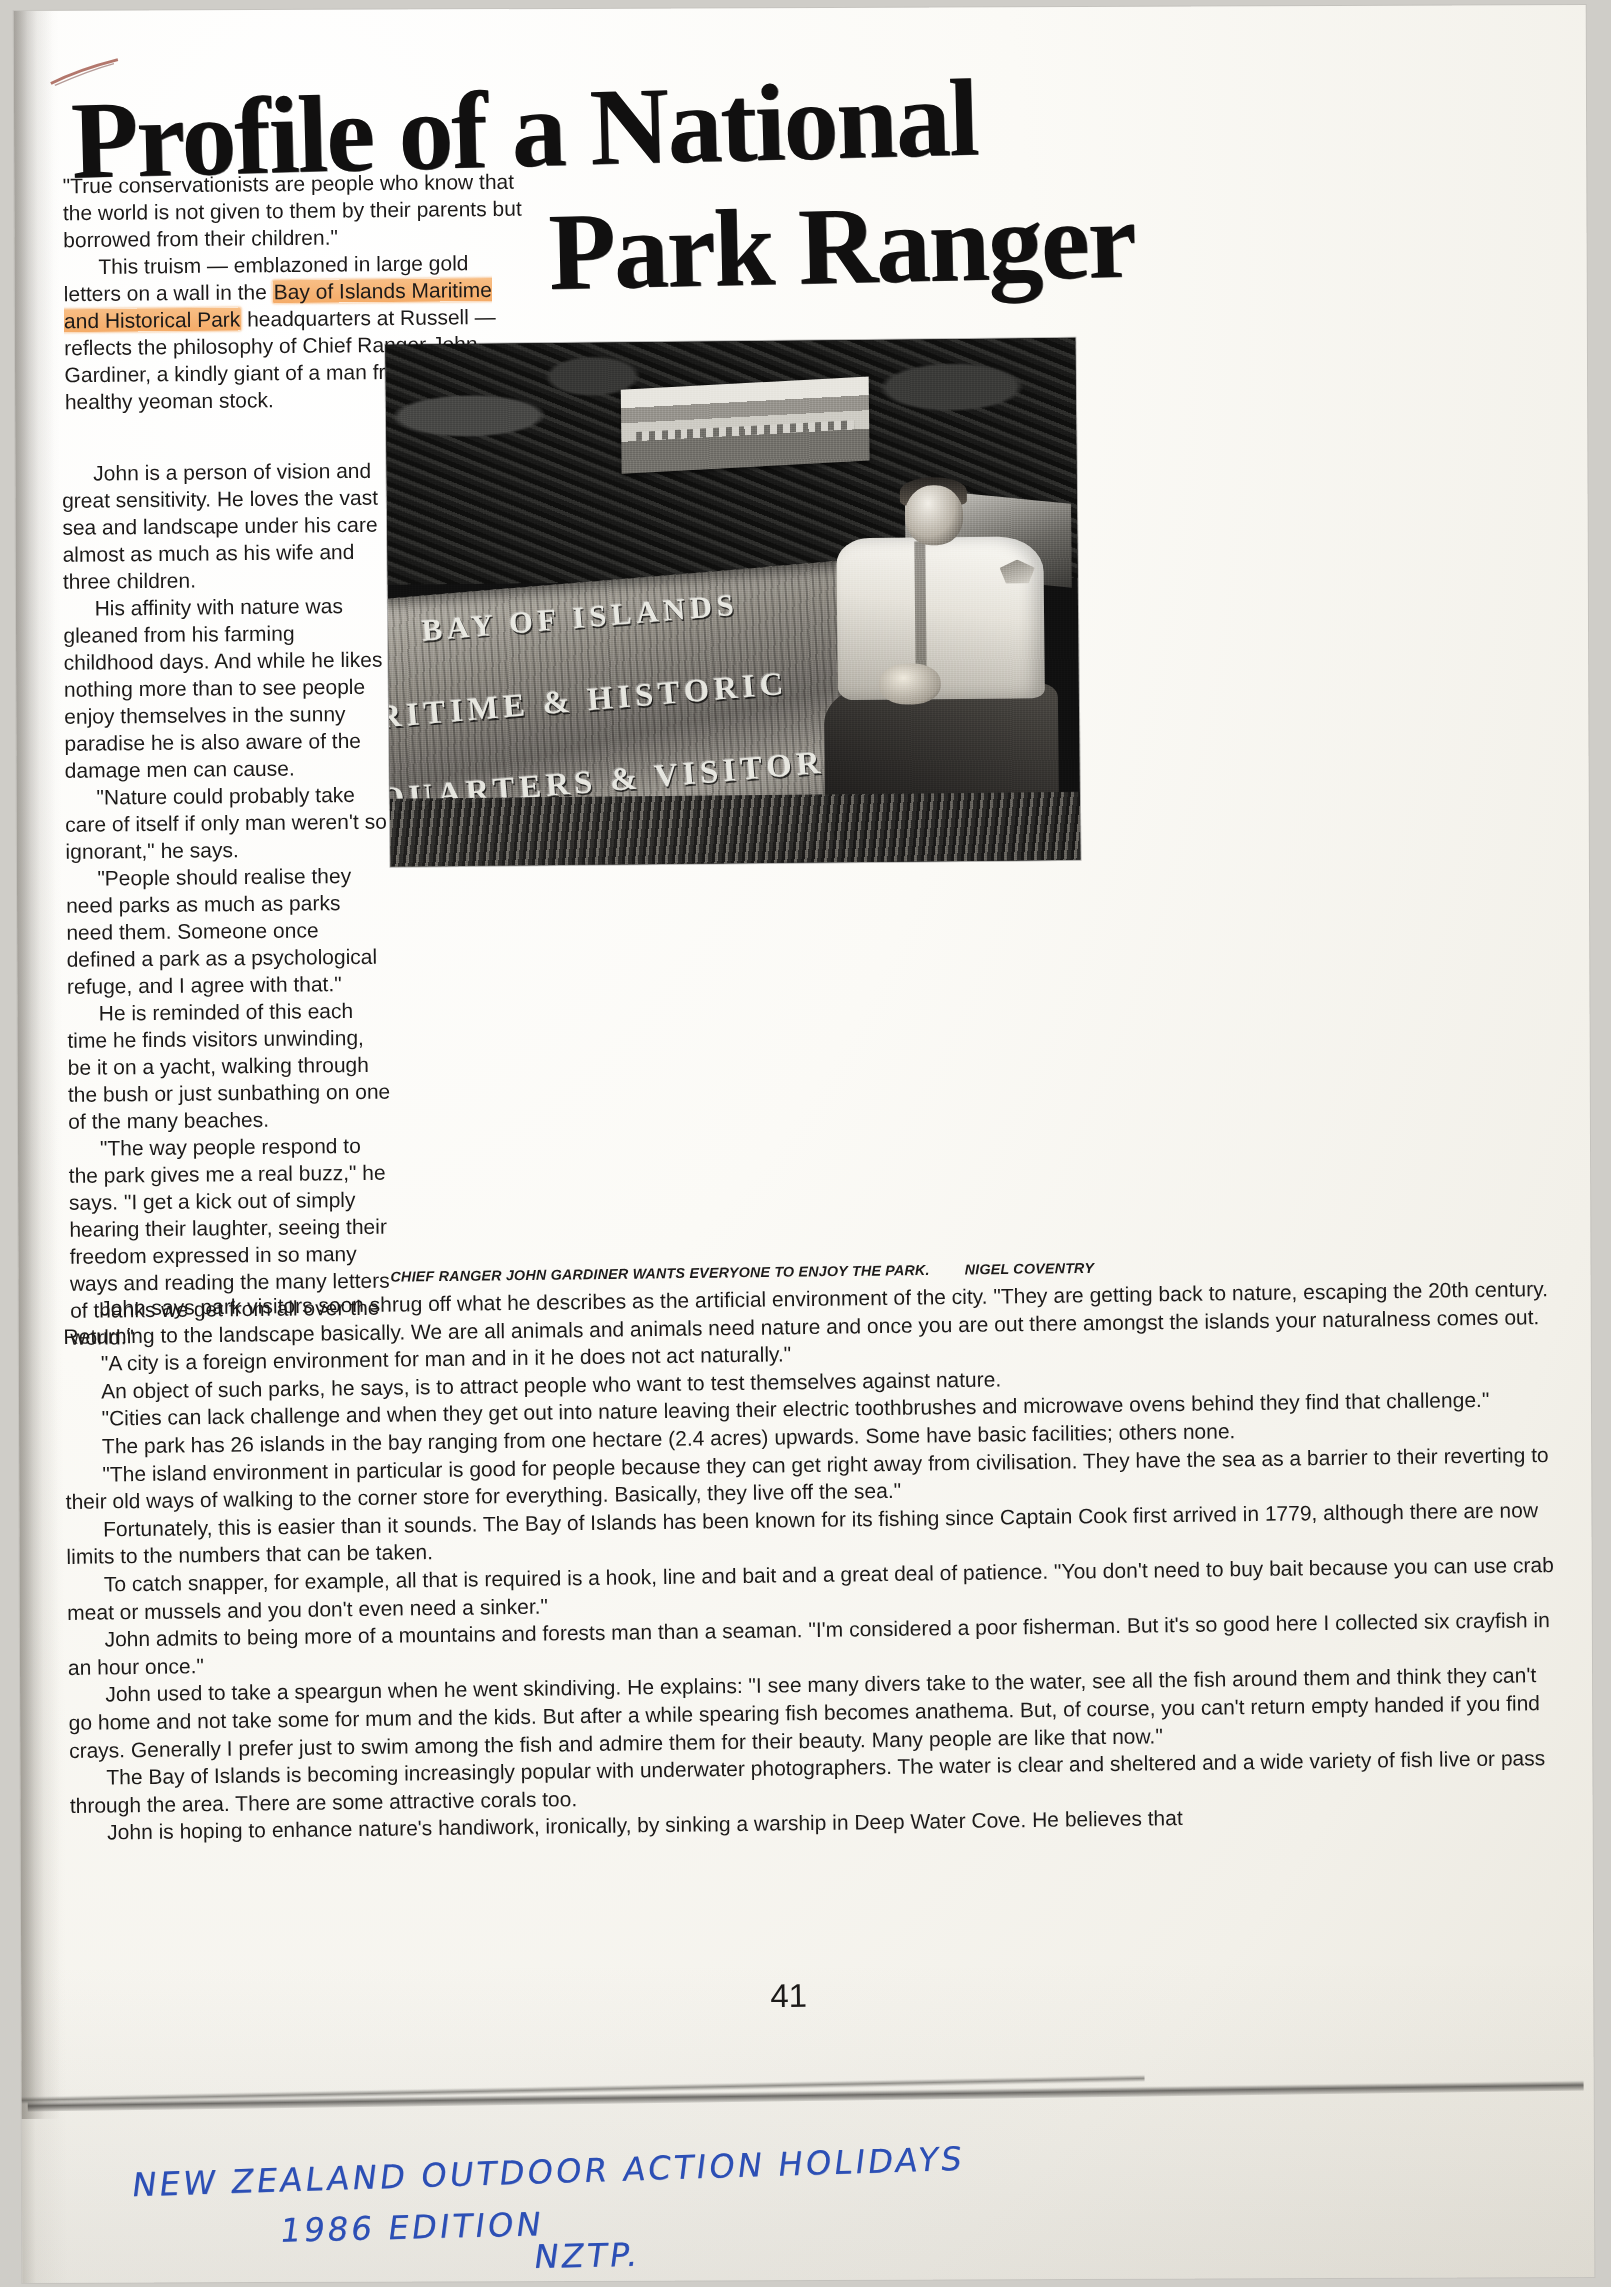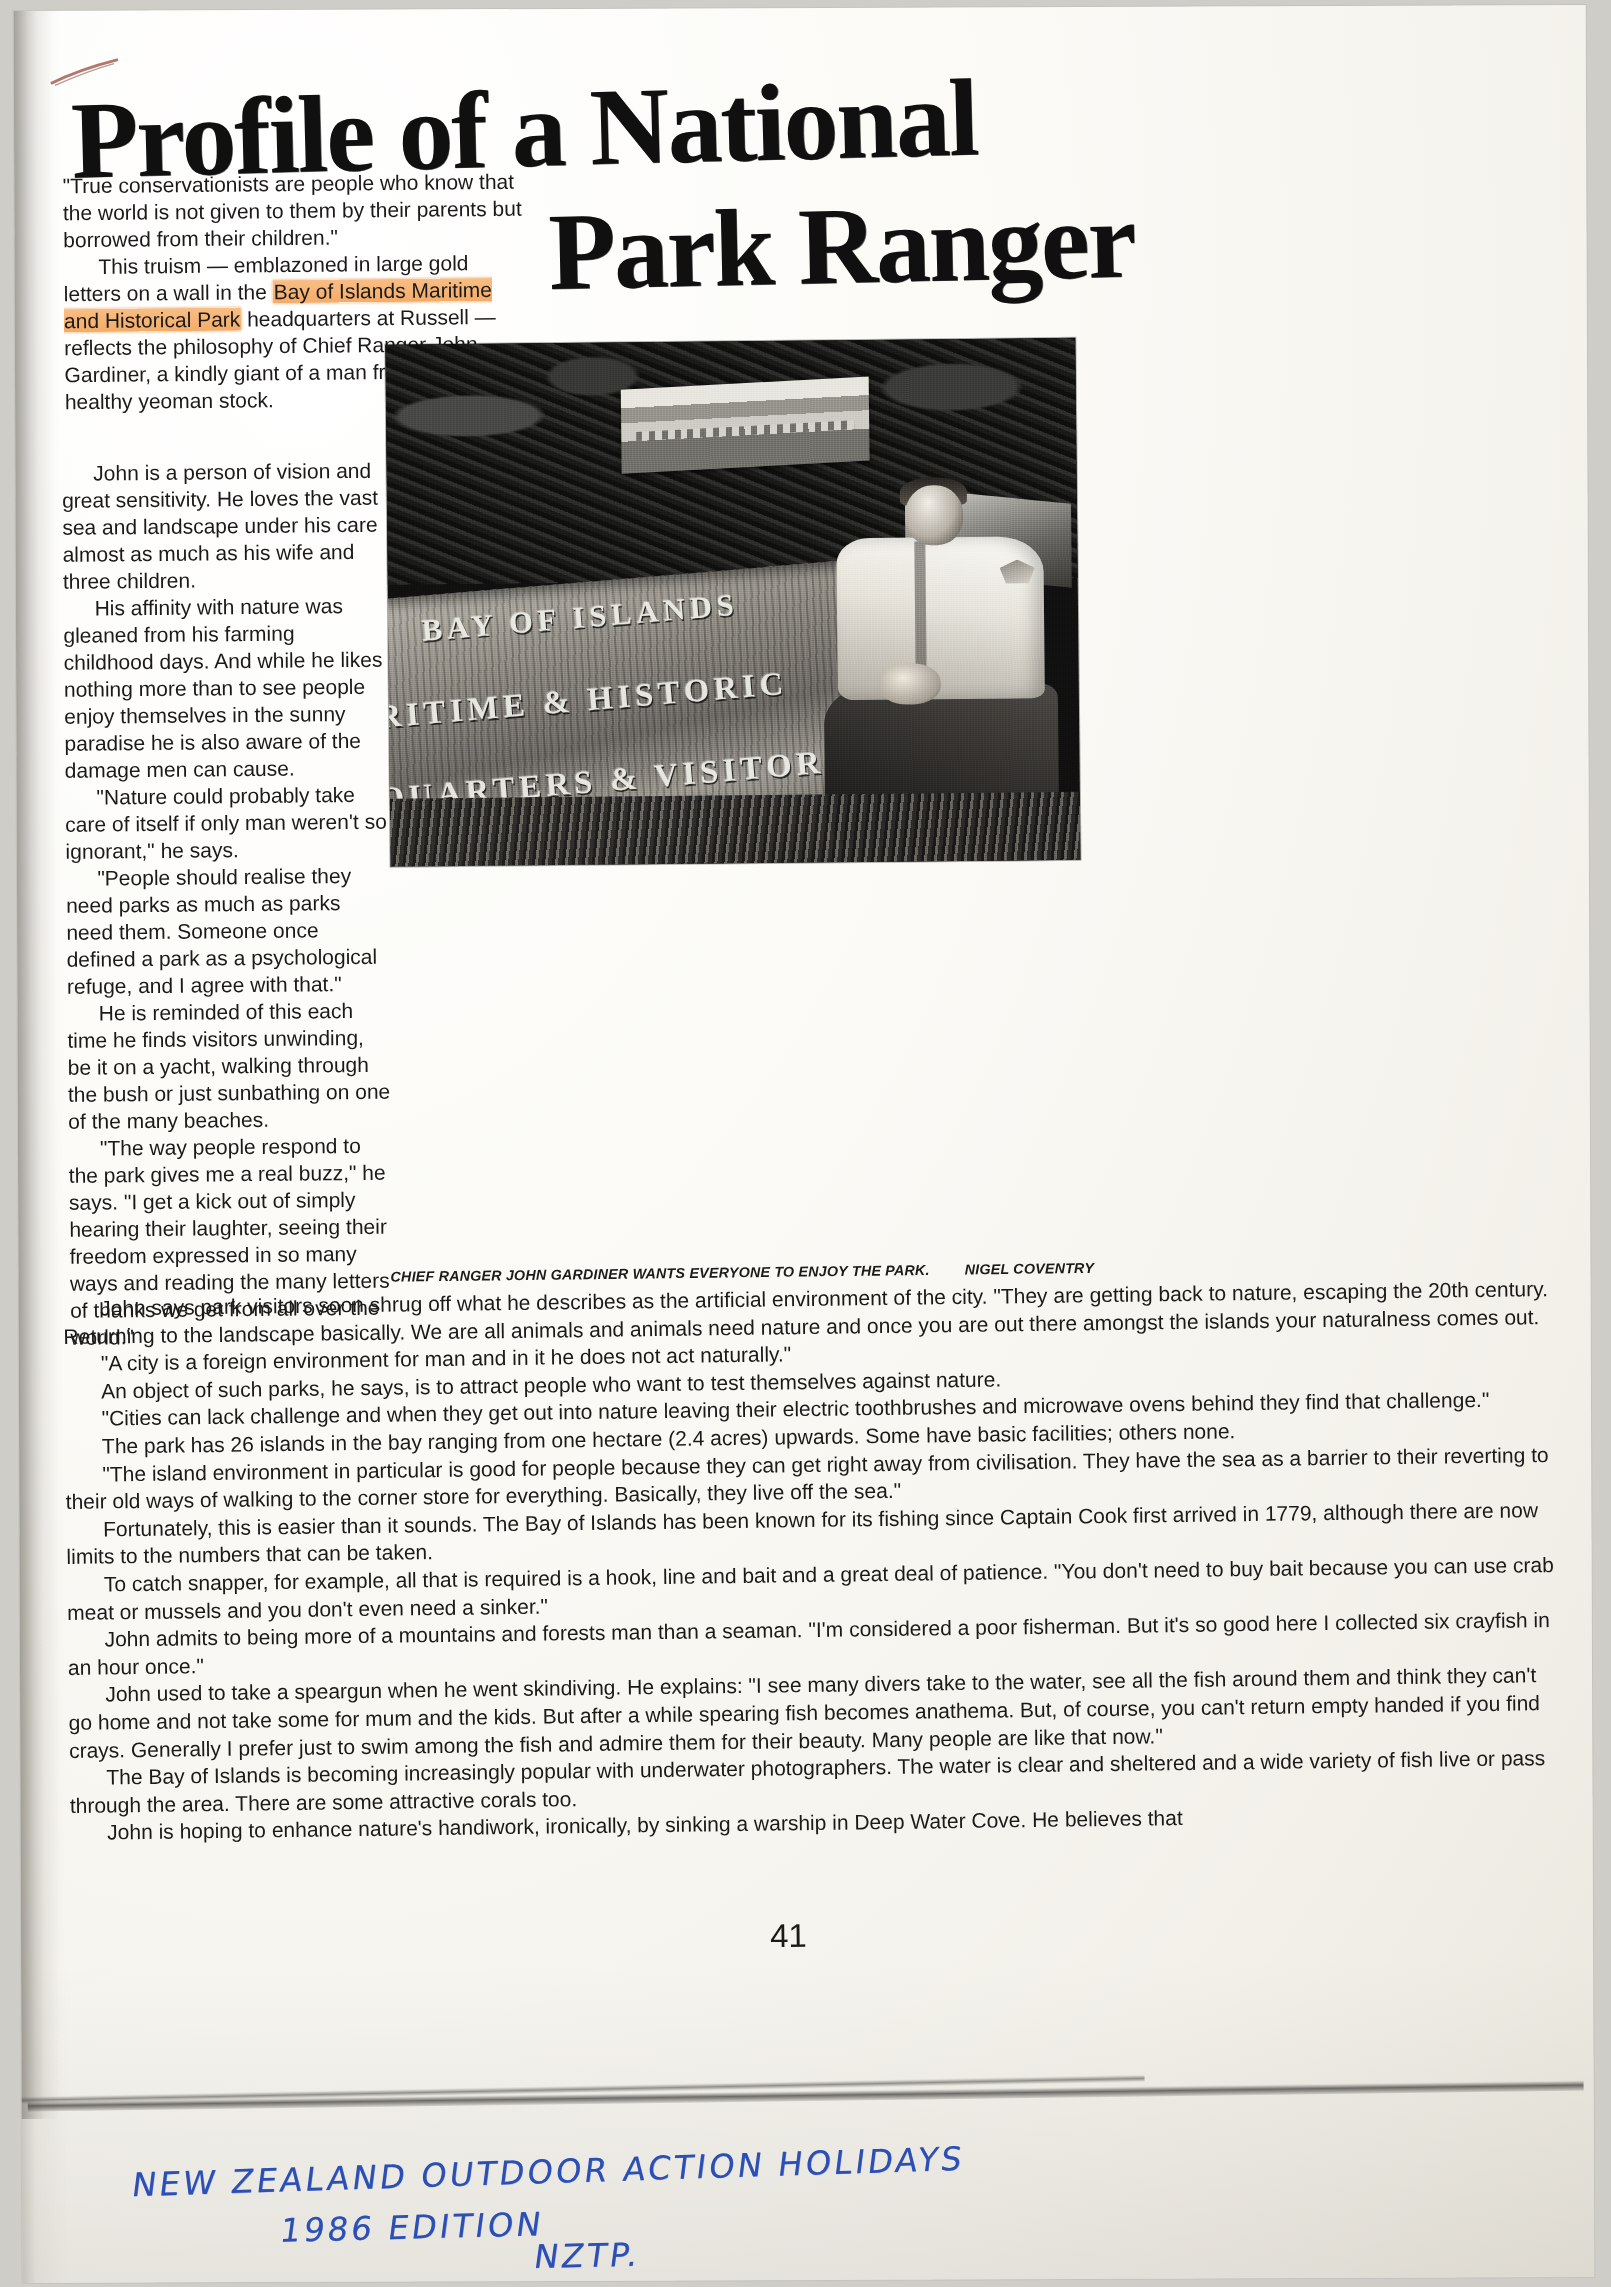--- a/index.html
+++ b/index.html
@@ -278,21 +278,21 @@
     letter-spacing: 0.2px;
     color: #1d1b1a;
     transform: rotate(-0.5deg);
     white-space: nowrap;
   }
   .caption .credit { margin-left: 35px; }
 
   .page-number {
     position: absolute;
     left: 749px;
-    top: 1909px;
+    top: 1969px;
     font-size: 33px;
     color: #1c1a19;
     transform: rotate(-0.5deg);
   }
 
   
   .hand {
     position: absolute;
     color: #2c4fb5;
     font-family: "DejaVu Sans", sans-serif;

